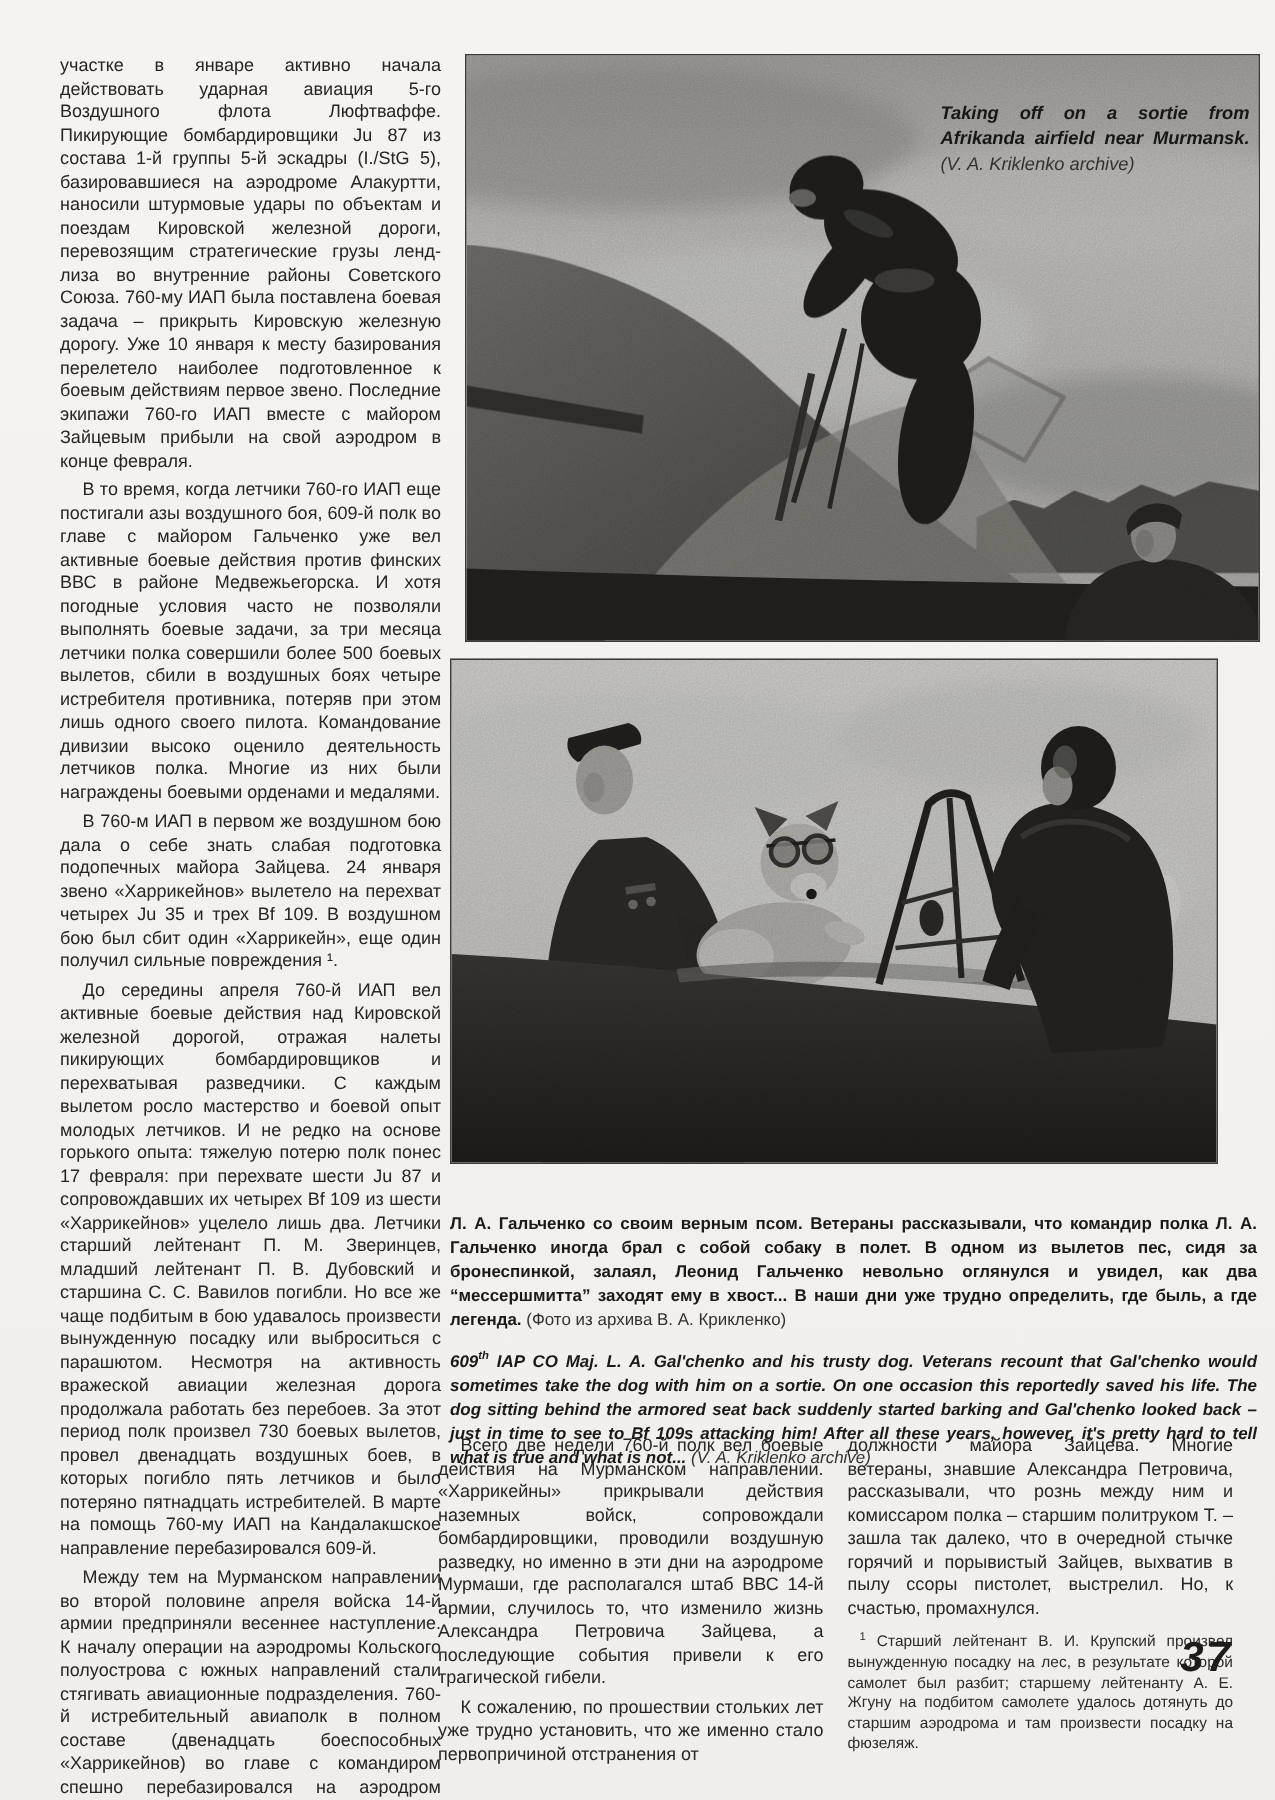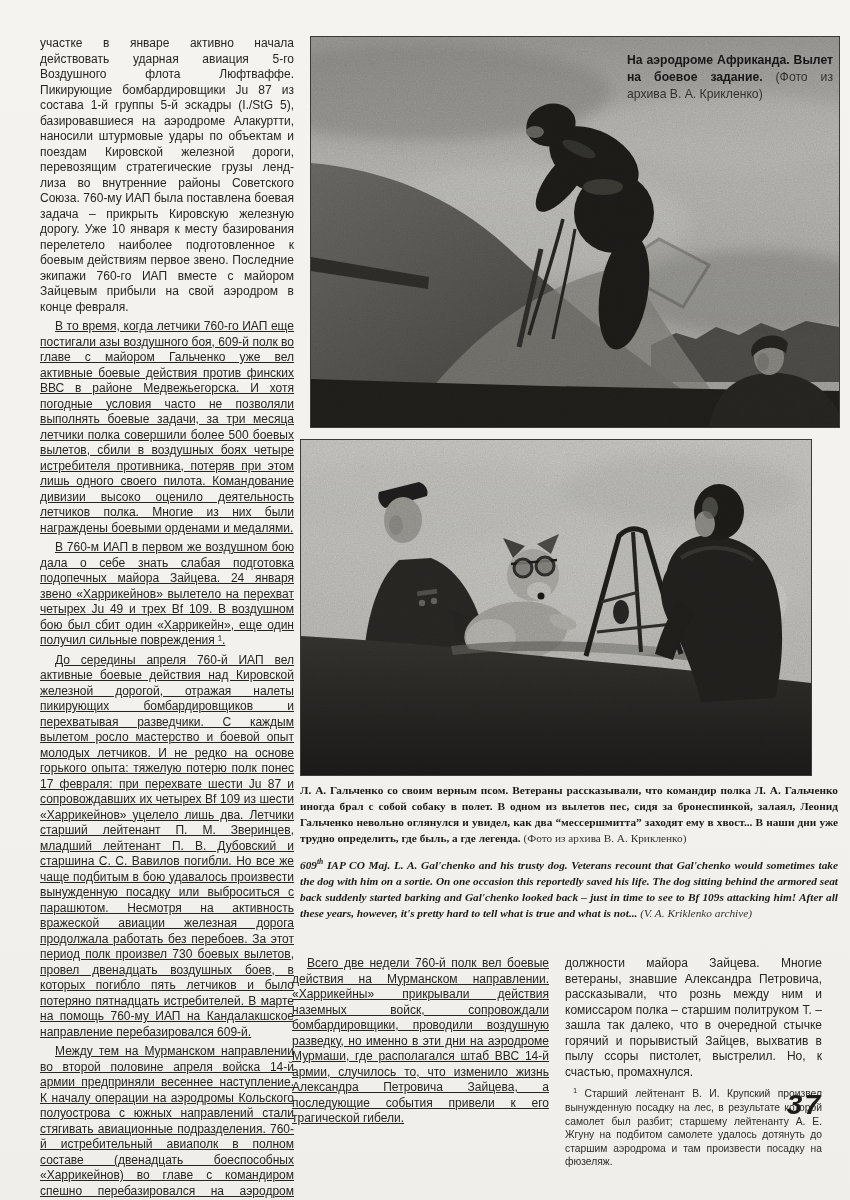--- a/index.html
+++ b/index.html
@@ -3,56 +3,56 @@
 <meta charset="utf-8">
 <style>
   html,body{margin:0;padding:0;background:#8a8a88;}
   .page{
     position:relative;width:850px;height:1200px;margin:0 auto;
     background:linear-gradient(180deg,#f4f3ef 0%,#f2f1ed 60%,#efeeea 100%);
     font-family:"Liberation Sans",sans-serif;color:#262522;overflow:hidden;
   }
   p{margin:4px;}
   .body-text{font-size:12px;line-height:15.5px;text-align:justify;hyphens:auto;}
-  .indent{text-indent:15px;text-decoration:underline;}
+  .indent{text-indent:15px;}
   .col-left{position:absolute;left:36px;top:32px;width:262px;}
   .photo{position:absolute;border:1px solid #3b3a37;background:#c4c3bf;}
   .photo-top{left:310px;top:36px;width:528px;height:390px;}
   .photo-bottom{left:300px;top:439px;width:510px;height:335px;}
   .photo svg{display:block;width:100%;height:100%;}
   .photo-top-caption{
     position:absolute;left:627px;top:52px;width:206px;
     font-size:12.2px;line-height:17px;text-align:justify;color:#171716;
   }
   .cap-bold{font-weight:bold;}
   .cap-credit{font-weight:normal;color:#33322f;}
   .cap-en{font-style:italic;font-weight:bold;margin-top:15px;}
   .cap-en .cap-credit{font-weight:normal;}
   .caption-bottom{
-    position:absolute;left:300px;top:782px;width:538px;
-    font-size:11.3px;line-height:16px;text-align:justify;color:#1b1a19;font-family:Liberation Serif, serif;
+    position:absolute;left:300px;top:808px;width:538px;
+    font-size:11.3px;line-height:16px;text-align:justify;color:#1b1a19;
   }
   .caption-bottom .cap-en{display:block;margin-top:8px;}
   .caption-bottom sup{font-size:7.5px;}
   .bot-cols{position:absolute;left:288px;top:952px;width:538px;display:flex;gap:8px;}
   .bot-col{width:265px;}
   .bot-col p + p{margin-top:0;}
   .footnote{margin-top:18px;font-size:10.3px;line-height:13.6px;text-align:justify;color:#2c2b29;text-indent:8px;}
   .footnote sup{font-size:7.5px;}
   .page-num{position:absolute;right:28px;top:1089px;font-size:28px;font-weight:bold;font-style:italic;letter-spacing:2px;color:#1d1c1b;}
 </style>
 </head>
 <body>
 
 <div class="page">
 
   <div class="col-left body-text" lang="ru">
     <p>участке в январе активно начала действовать ударная авиация 5-го Воздушного флота Люфтваффе. Пикирующие бомбардировщики Ju 87 из состава 1-й группы 5-й эскадры (I./StG 5), базировавшиеся на аэродроме Алакуртти, наносили штурмовые удары по объектам и поездам Кировской железной дороги, перевозящим стратегические грузы ленд-лиза во внутренние районы Советского Союза. 760-му ИАП была поставлена боевая задача – прикрыть Кировскую железную дорогу. Уже 10 января к месту базирования перелетело наиболее подготовленное к боевым действиям первое звено. Последние экипажи 760-го ИАП вместе с майором Зайцевым прибыли на свой аэродром в конце февраля.</p>
     <p class="indent">В то время, когда летчики 760-го ИАП еще постигали азы воздушного боя, 609-й полк во главе с майором Гальченко уже вел активные боевые действия против финских ВВС в районе Медвежьегорска. И хотя погодные условия часто не позволяли выполнять боевые задачи, за три месяца летчики полка совершили более 500 боевых вылетов, сбили в воздушных боях четыре истребителя противника, потеряв при этом лишь одного своего пилота. Командование дивизии высоко оценило деятельность летчиков полка. Многие из них были награждены боевыми орденами и медалями.</p>
-    <p class="indent">В 760-м ИАП в первом же воздушном бою дала о себе знать слабая подготовка подопечных майора Зайцева. 24 января звено «Харрикейнов» вылетело на перехват четырех Ju 49 и трех Bf 109. В воздушном бою был сбит один «Харрикейн», еще один получил сильные повреждения ¹.</p>
+    <p class="indent">В 760-м ИАП в первом же воздушном бою дала о себе знать слабая подготовка подопечных майора Зайцева. 24 января звено «Харрикейнов» вылетело на перехват четырех Ju 35 и трех Bf 109. В воздушном бою был сбит один «Харрикейн», еще один получил сильные повреждения ¹.</p>
     <p class="indent">До середины апреля 760-й ИАП вел активные боевые действия над Кировской железной дорогой, отражая налеты пикирующих бомбардировщиков и перехватывая разведчики. С каждым вылетом росло мастерство и боевой опыт молодых летчиков. И не редко на основе горького опыта: тяжелую потерю полк понес 17 февраля: при перехвате шести Ju 87 и сопровождавших их четырех Bf 109 из шести «Харрикейнов» уцелело лишь два. Летчики старший лейтенант П. М. Зверинцев, младший лейтенант П. В. Дубовский и старшина С. С. Вавилов погибли. Но все же чаще подбитым в бою удавалось произвести вынужденную посадку или выброситься с парашютом. Несмотря на активность вражеской авиации железная дорога продолжала работать без перебоев. За этот период полк произвел 730 боевых вылетов, провел двенадцать воздушных боев, в которых погибло пять летчиков и было потеряно пятнадцать истребителей. В марте на помощь 760-му ИАП на Кандалакшское направление перебазировался 609-й.</p>
     <p class="indent">Между тем на Мурманском направлении во второй половине апреля войска 14-й армии предприняли весеннее наступление. К началу операции на аэродромы Кольского полуострова с южных направлений стали стягивать авиационные подразделения. 760-й истребительный авиаполк в полном составе (двенадцать боеспособных «Харрикейнов) во главе с командиром спешно перебазировался на аэродром Мурмаши. 609-й ИАП остался прикрывать Канадалакшское направление.</p>
   </div>
 
   <div class="photo photo-top">
     <svg viewBox="0 0 528 390">
       <defs>
         <linearGradient id="skyT" x1="0" y1="0" x2="0" y2="1">
           <stop offset="0" stop-color="#a8a7a3"></stop>
             <stop offset="0.35" stop-color="#c7c6c2"></stop>
@@ -101,23 +101,23 @@
         <path d="M398,390 C404,354 426,338 456,336 C492,334 516,352 528,376 L528,390 Z" fill="#2b2a27"></path>
         <ellipse cx="458" cy="320" rx="15" ry="18" fill="#95938d"></ellipse>
         <path d="M440,314 C442,298 468,293 477,306 L475,316 C464,308 450,309 441,320 Z" fill="#292824"></path>
         <ellipse cx="452" cy="325" rx="6" ry="9" fill="#7d7b75" opacity="0.7"></ellipse>
       </g>
       <rect width="528" height="390" filter="url(#grainT)" opacity="0.16"></rect>
     </svg>
   </div>
 
   <div class="photo-top-caption">
-    <div lang="ru">
-      <span class="cap-bold">На аэродроме Африканда. Вылет на боевое задание.</span>
-      <span class="cap-credit">(Фото из архива В. А. Крикленко)</span>
+    <div class="cap-en" lang="en">
+      <span>Taking off on a sortie from Afrikanda airfield near Murmansk.</span>
+      <span class="cap-credit">(V. A. Kriklenko archive)</span>
     </div>
   </div>
 
   <div class="photo photo-bottom">
     <svg viewBox="0 0 510 335">
       <defs>
         <linearGradient id="skyB" x1="0" y1="0" x2="0" y2="1">
           <stop offset="0" stop-color="#d8d7d3"></stop>
             <stop offset="1" stop-color="#c5c4c0"></stop>
         </linearGradient>
@@ -191,20 +191,21 @@
     </div>
     <div class="cap-en" lang="en">
       <span class="cap-bold"><span>609</span><sup>th</sup><span> IAP CO Maj. L. A. Gal'chenko and his trusty dog. Veterans recount that Gal'chenko would sometimes take the dog with him on a sortie. On one occasion this reportedly saved his life. The dog sitting behind the armored seat back suddenly started barking and Gal'chenko looked back – just in time to see to Bf 109s attacking him! After all these years, however, it's pretty hard to tell what is true and what is not...</span></span>
       <span class="cap-credit">(V. A. Kriklenko archive)</span>
     </div>
   </div>
 
   <div class="bot-cols body-text" lang="ru">
     <div class="bot-col">
       <p class="indent">Всего две недели 760-й полк вел боевые действия на Мурманском направлении. «Харрикейны» прикрывали действия наземных войск, сопровождали бомбардировщики, проводили воздушную разведку, но именно в эти дни на аэродроме Мурмаши, где располагался штаб ВВС 14-й армии, случилось то, что изменило жизнь Александра Петровича Зайцева, а последующие события привели к его трагической гибели.</p>
+      <p class="indent">К сожалению, по прошествии стольких лет уже трудно установить, что же именно стало первопричиной отстранения от</p>
     </div>
     <div class="bot-col">
       <p>должности майора Зайцева. Многие ветераны, знавшие Александра Петровича, рассказывали, что рознь между ним и комиссаром полка – старшим политруком Т. – зашла так далеко, что в очередной стычке горячий и порывистый Зайцев, выхватив в пылу ссоры пистолет, выстрелил. Но, к счастью, промахнулся.</p>
       <p class="footnote"><sup>1</sup> <span>Старший лейтенант В. И. Крупский произвел вынужденную посадку на лес, в результате которой самолет был разбит; старшему лейтенанту А. Е. Жгуну на подбитом самолете удалось дотянуть до старшим аэродрома и там произвести посадку на фюзеляж.</span></p>
     </div>
   </div>
 
   <div class="page-num">37</div>
 
 </div>

